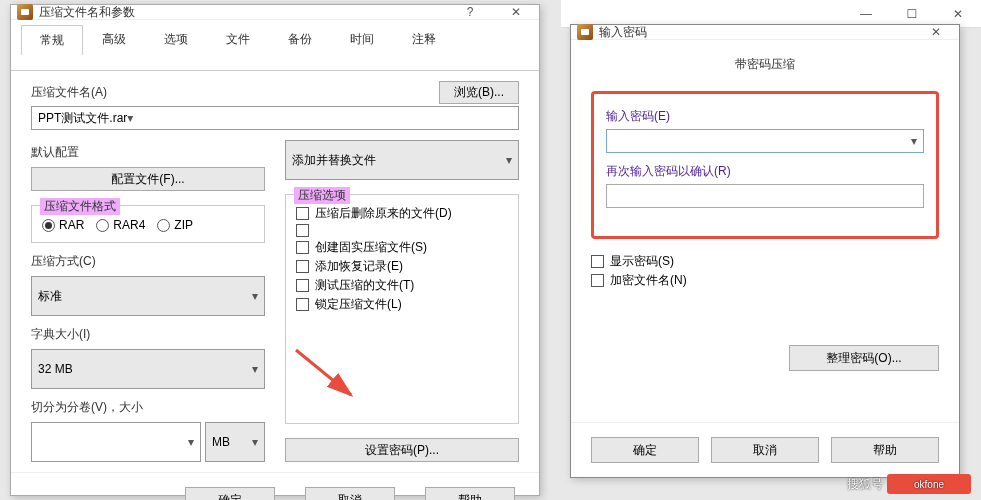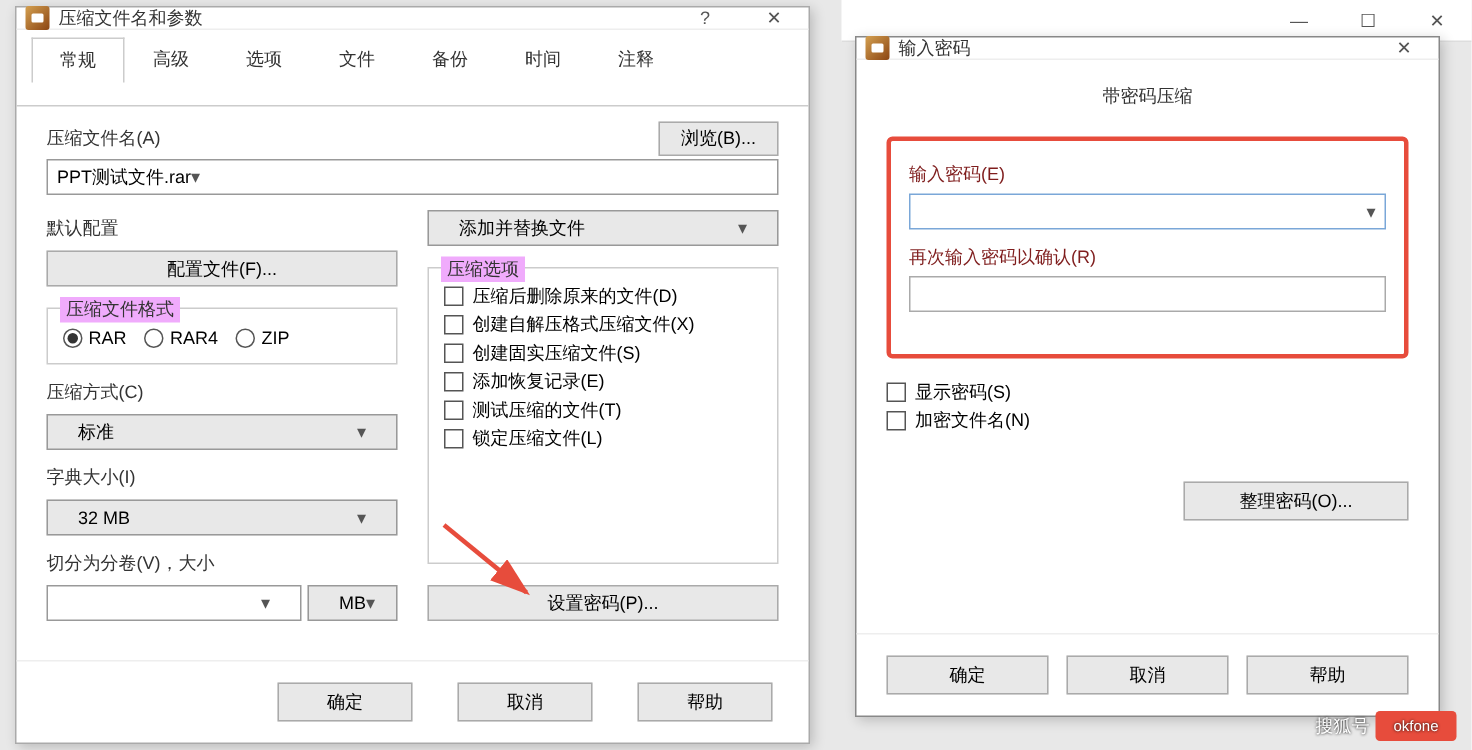--- a/index.html
+++ b/index.html
@@ -27,21 +27,21 @@
 .row-top .lbl { flex: 1; color: #333; }
 .row-top .btn-sm { padding: 2px 14px; border: 1px solid #aaa; background: #e8e8e8; }
 .filename-combo { width: 100%; height: 24px; border: 1px solid #999; padding: 0 6px; display: flex; align-items: center; margin-bottom: 10px; background:#fff; }
 .filename-combo .arrow { color: #555; }
 
 .two-col { display: flex; gap: 20px; }
 .col { flex: 1; display: flex; flex-direction: column; gap: 6px; }
 
 .section-lbl { color: #333; margin-top: 4px; }
 .btn-wide { width: 100%; height: 24px; border: 1px solid #aaa; background: #e8e8e8; text-align: center; }
-.select-box { width: 100%; height: 24px; border: 1px solid #999; background: #e8e8e8; display: flex; align-items: center; justify-content: space-between; padding: 0 20px; }
+.select-box { width: 100%; height: 40px; border: 1px solid #999; background: #e8e8e8; display: flex; align-items: center; justify-content: space-between; padding: 0 6px; }
 .select-box.white { background: #fff; }
 .select-box .arrow { color: #555; }
 
 .fieldset { border: 1px solid #ccc; padding: 8px 10px 10px 10px; position: relative; margin-top: 8px; }
 .fieldset .legend { position: absolute; top: -8px; left: 8px; background: #f0abfc; padding: 0 4px; color: #333; }
 .radio-row { display: flex; gap: 12px; align-items: center; margin-top: 4px; }
 .radio-opt { display: flex; align-items: center; gap: 4px; }
 .radio-opt .radio { width: 13px; height: 13px; border: 1px solid #555; border-radius: 50%; display: flex; align-items: center; justify-content: center; }
 .radio-opt .radio.checked::after { content: ""; width: 7px; height: 7px; background: #333; border-radius: 50%; }
 
@@ -56,31 +56,31 @@
 .arrow-annot svg { width: 100%; height: 100%; }
 
 .footer1 { display: flex; justify-content: flex-end; gap: 30px; padding: 14px 24px; border-top: 1px solid #eee; }
 .footer-btn { width: 90px; height: 26px; border: 1px solid #aaa; background: #e8e8e8; }
 
 
 .dialog2 { position: absolute; left: 570px; top: 24px; width: 390px; height: 454px; background: #fff; border: 1px solid #888; box-shadow: 2px 2px 8px rgba(0,0,0,0.2); display: flex; flex-direction: column; }
 .dialog2 .subtitle { text-align: center; padding: 16px 0 8px 0; color: #333; }
 .dialog2 .content { padding: 10px 20px; flex: 1; }
 .red-box { border: 3px solid #e74c3c; border-radius: 4px; padding: 14px 12px 18px 12px; margin-bottom: 14px; }
-.pw-lbl { margin-bottom: 4px; color: #7f1d1d; }
+.pw-lbl { margin-bottom: 4px; color: #4c1d95; }
 .pw-input { width: 100%; height: 24px; border: 1px solid #7aa7d8; background: #fff; display: flex; align-items: center; justify-content: flex-end; padding: 0 6px; margin-bottom: 10px; }
 .pw-input .arrow { color: #555; }
 .pw-input.noarrow { justify-content: flex-start; border-color: #aaa; }
 
 .dialog2 .footer { display: flex; justify-content: space-around; padding: 14px 20px; border-top: 1px solid #eee; gap: 12px; }
 .dialog2 .footer .footer-btn { flex: 1; }
 
 
 .watermark { position: absolute; right: 10px; bottom: 6px; display: flex; align-items: center; gap: 4px; color: #fff; font-size: 14px; text-shadow: 0 0 2px #000; }
-.watermark .logo { width: 54px; height: 20px; background: #e74c3c; border-radius: 3px; display:flex; align-items:center; justify-content:center; color:#fff; font-size:10px; }
+.watermark .logo { width: 84px; height: 20px; background: #e74c3c; border-radius: 3px; display:flex; align-items:center; justify-content:center; color:#fff; font-size:10px; }
 </style>
 </head>
 <body>
 
 <div class="back-window">
   <div class="ctrl">—</div>
   <div class="ctrl">☐</div>
   <div class="ctrl">✕</div>
 </div>
 
@@ -170,21 +170,20 @@
         </div>
 
         <div class="fieldset" style="flex:1;">
           <div class="legend">压缩选项</div>
           <div class="check-row">
               <span class="chk"></span>
               <span>压缩后删除原来的文件(D)</span>
             </div>
           <div class="check-row">
               <span class="chk"></span>
-              <span>创建自解压格式压缩文件(X)</span>
             </div>
           <div class="check-row">
               <span class="chk"></span>
               <span>创建固实压缩文件(S)</span>
             </div>
           <div class="check-row">
               <span class="chk"></span>
               <span>添加恢复记录(E)</span>
             </div>
           <div class="check-row">
@@ -242,21 +241,21 @@
       </div>
     </div>
     <div class="check-row">
         <span class="chk"></span>
         <span>显示密码(S)</span>
       </div>
     <div class="check-row">
         <span class="chk"></span>
         <span>加密文件名(N)</span>
       </div>
-    <div style="display:flex; justify-content:flex-end; margin-top:32px;">
+    <div style="display:flex; justify-content:flex-end; margin-top:56px;">
       <button class="footer-btn" style="width:150px;">整理密码(O)...</button>
     </div>
   </div>
   <div class="footer">
     <button class="footer-btn">确定</button>
     <button class="footer-btn">取消</button>
     <button class="footer-btn">帮助</button>
   </div>
 </div>
 

